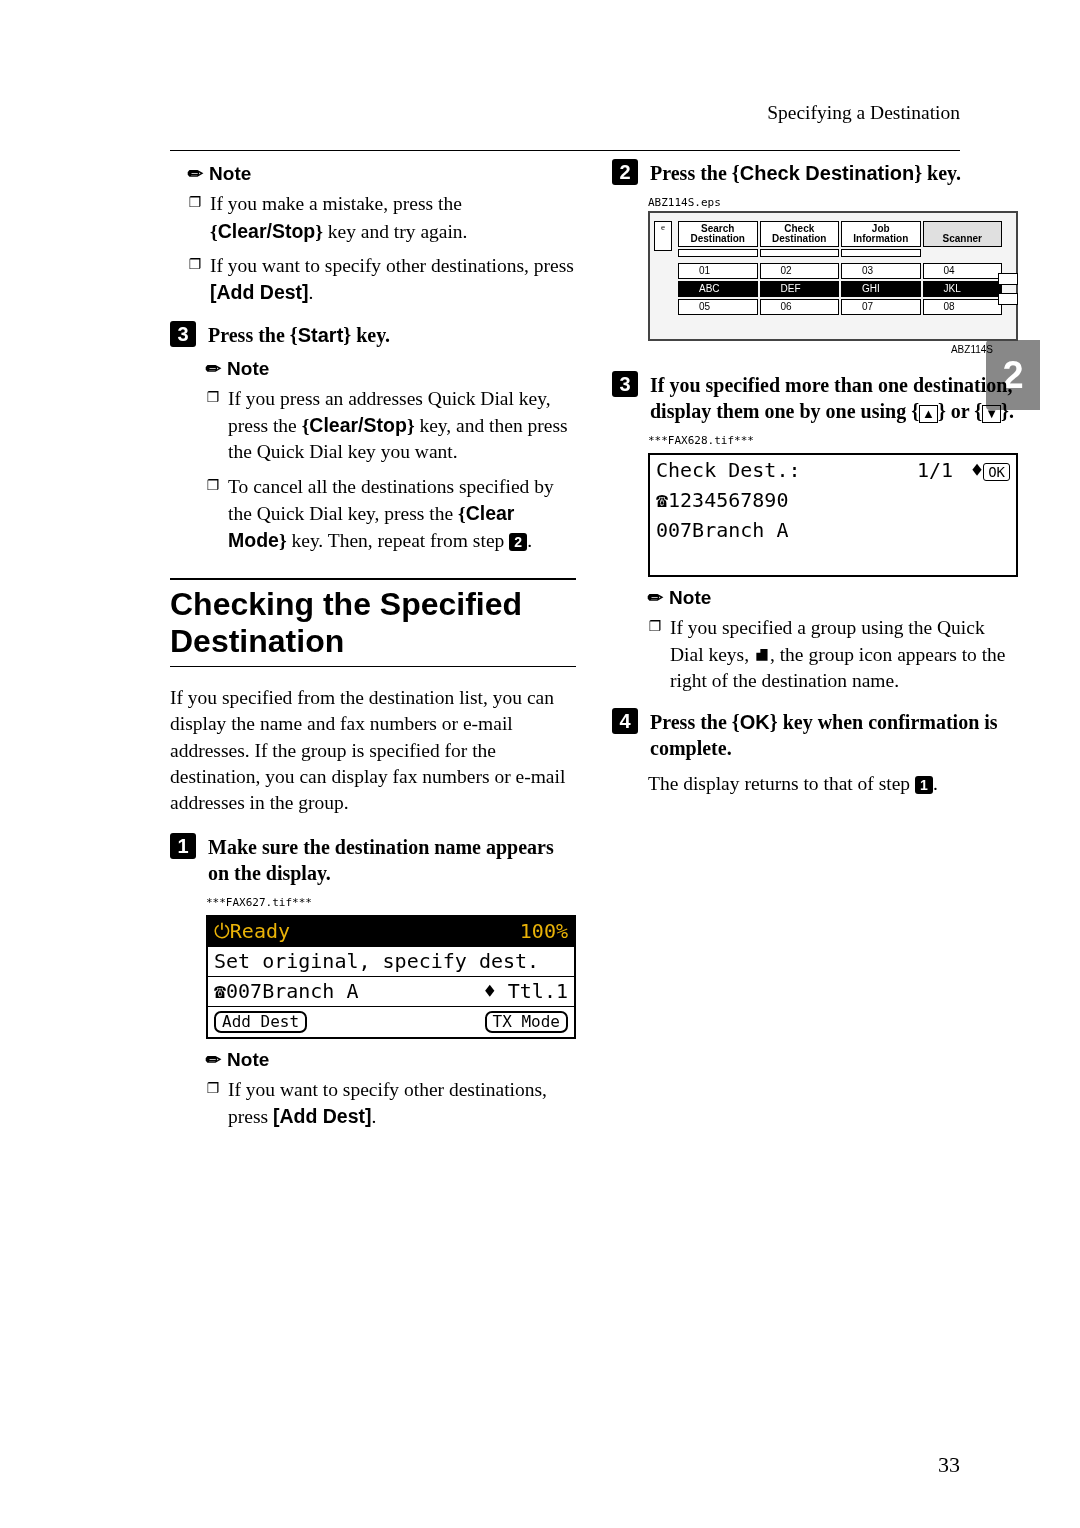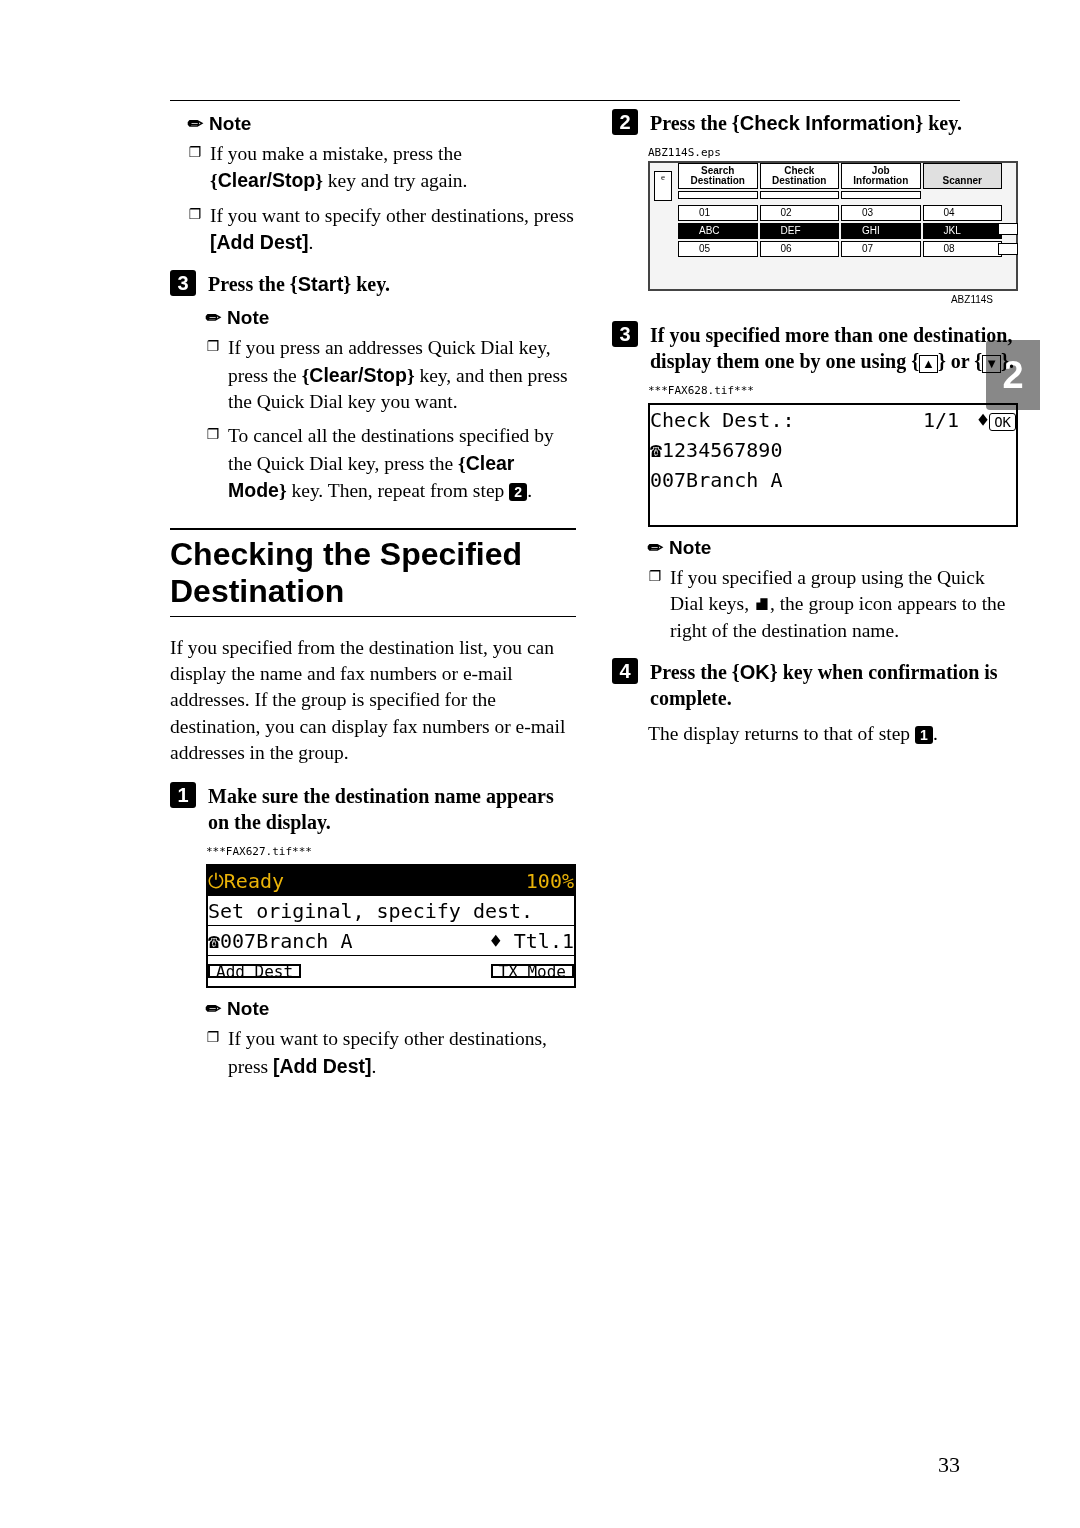--- a/index.html
+++ b/index.html
@@ -16,29 +16,29 @@
   .indent-list li { list-style: none; display: flex; gap: 8px; font-size: 19.5px; line-height: 1.35; margin-bottom: 8px; }
   .bullet-sq { display:inline-block; width:14px; flex-shrink:0; text-align:center; font-size:14px; padding-top:3px; }
   .key { font-family: Arial, sans-serif; font-weight: bold; }
   .brack { font-weight:bold; }
   .step-num { display:inline-block; width:26px; height:26px; background:#000; color:#fff; font-family: Arial, sans-serif; font-weight:bold; text-align:center; line-height:26px; border-radius:3px; margin-right:6px; font-size:20px; flex-shrink:0; }
   .step-row { display:flex; gap:6px; align-items:flex-start; margin-bottom:10px; }
   .step-text { font-size: 20px; font-weight: bold; line-height:1.3; flex:1; padding-top:1px; }
   .subnote { margin-left: 36px; margin-top:4px; margin-bottom:14px; }
   .section-title { font-family: Arial, sans-serif; font-size: 32px; font-weight:bold; line-height:1.15; border-top:2px solid #000; border-bottom:1px solid #000; padding:6px 0; margin: 24px 0 18px 0; }
   .lcd { border:2px solid #000; font-family: monospace; font-size:20px; width: 370px; margin:6px 0 10px 36px; }
-  .lcd-row { border-bottom:1px solid #000; padding:3px 0; display:flex; justify-content:space-between; align-items:center; height:30px;gap:28px; }
+  .lcd-row { border-bottom:1px solid #000; padding:3px 6px; display:flex; justify-content:space-between; align-items:center; height:30px;gap:28px; }
   .lcd-row:last-child { border-bottom:none; }
   .lcd-inv { background:#000; color:#eab308; }
-  .lcd-btn { border:2px solid #000; border-radius:0; padding:0 6px; height:14px; display:inline-flex; align-items:center; font-size:16px; }
+  .lcd-btn { border:2px solid #000; border-radius:7px; padding:0 6px; height:22px; display:inline-flex; align-items:center; font-size:16px; }
   .tiny-cap { font-size:11px; margin-left:36px; font-family:monospace; }
   .side-tab { position:absolute; right:40px; top:340px; width:54px; height:70px; background:#888; color:#fff; font-family:Arial,sans-serif; font-weight:bold; font-size:38px; display:flex; align-items:center; justify-content:center; border-radius:4px 0 0 4px; }
   .pagenum { position:absolute; right:120px; bottom:50px; font-size:22px; }
   .panel { border:2px solid #444; width:370px; height:130px; margin:2px 0 4px 36px; position:relative; background:#f4f4f4; }
-  .panel-inner { position:absolute; left:28px; right:14px; top:0; }
+  .panel-inner { position:absolute; left:28px; right:14px; top:8px; }
   .panel-tabs { display:flex; gap:2px; margin-bottom:2px; }
   .ptab { flex:1; border:1px solid #000; font-size:10px; font-family:Arial,sans-serif; font-weight:bold; text-align:center; padding:2px 0; background:#fff; line-height:1; }
   .ptab-scan { background:#e0e0e0; }
   .panel-under { display:flex; gap:2px; }
   .punder { flex:1; border:1px solid #000; background:#fff; height:8px; }
   .punder:last-child { visibility:hidden; }
   .keygrid { margin-top:6px; }
   .keyrow { display:flex; gap:2px; margin-bottom:2px; }
   .keycell { flex:1; border:1px solid #000; background:#fff; font-size:10px; font-family:Arial,sans-serif; padding:1px 20px; height:16px; }
   .keycell-blk { background:#000; color:#fff; }
@@ -49,20 +49,21 @@
   .arrow-box { border:1px solid #000; padding:0 2px; font-size:13px; display:inline-block; height:18px; line-height:16px;}
   .ok-box { border:1px solid #000; border-radius:3px; padding:0 4px; font-size:14px; }
   .group-icon { display:inline-block; width:16px; height:12px; background:#000; clip-path: polygon(15% 35%, 40% 35%, 40% 0%, 85% 0%, 85% 100%, 15% 100%); }
 </style>
 </head>
 <body>
 
 <div class="side-tab">2</div>
 
 <div class="page">
+  <div class="header-right body-text">Specifying a Destination</div>
   <div class="header-line"></div>
 
   <div class="columns">
 
     <div class="col">
 
       <div class="subnote" style="margin-left:18px;">
         <div class="note-label">
             <span class="pencil">✎</span>
             <span>Note</span>
@@ -139,21 +140,21 @@
               <span class="body-text"><span>If you want to specify other destinations, press </span><span class="key">[Add Dest]</span><span>.</span></span>
             </li>
         </ul>
       </div>
     </div>
 
     <div class="col">
 
       <div class="step-row">
         <span class="step-num">2</span>
-        <span class="step-text"><span>Press the </span><span class="brack">{</span><span class="key">Check Information</span><span class="brack">}</span><span> key.</span></span>
+        <span class="step-text"><span>Press the </span><span class="brack">{</span><span class="key">Check Destination</span><span class="brack">}</span><span> key.</span></span>
       </div>
       <div class="tiny-cap">ABZ114S.eps</div>
 
       <div class="panel">
         <div class="panel-side">e</div>
         <div class="panel-inner">
           <div class="panel-tabs">
             <div class="ptab"><span>Search</span><br><span>Destination</span></div>
             <div class="ptab"><span>Check</span><br><span>Destination</span></div>
             <div class="ptab"><span>Job</span><br><span>Information</span></div>

